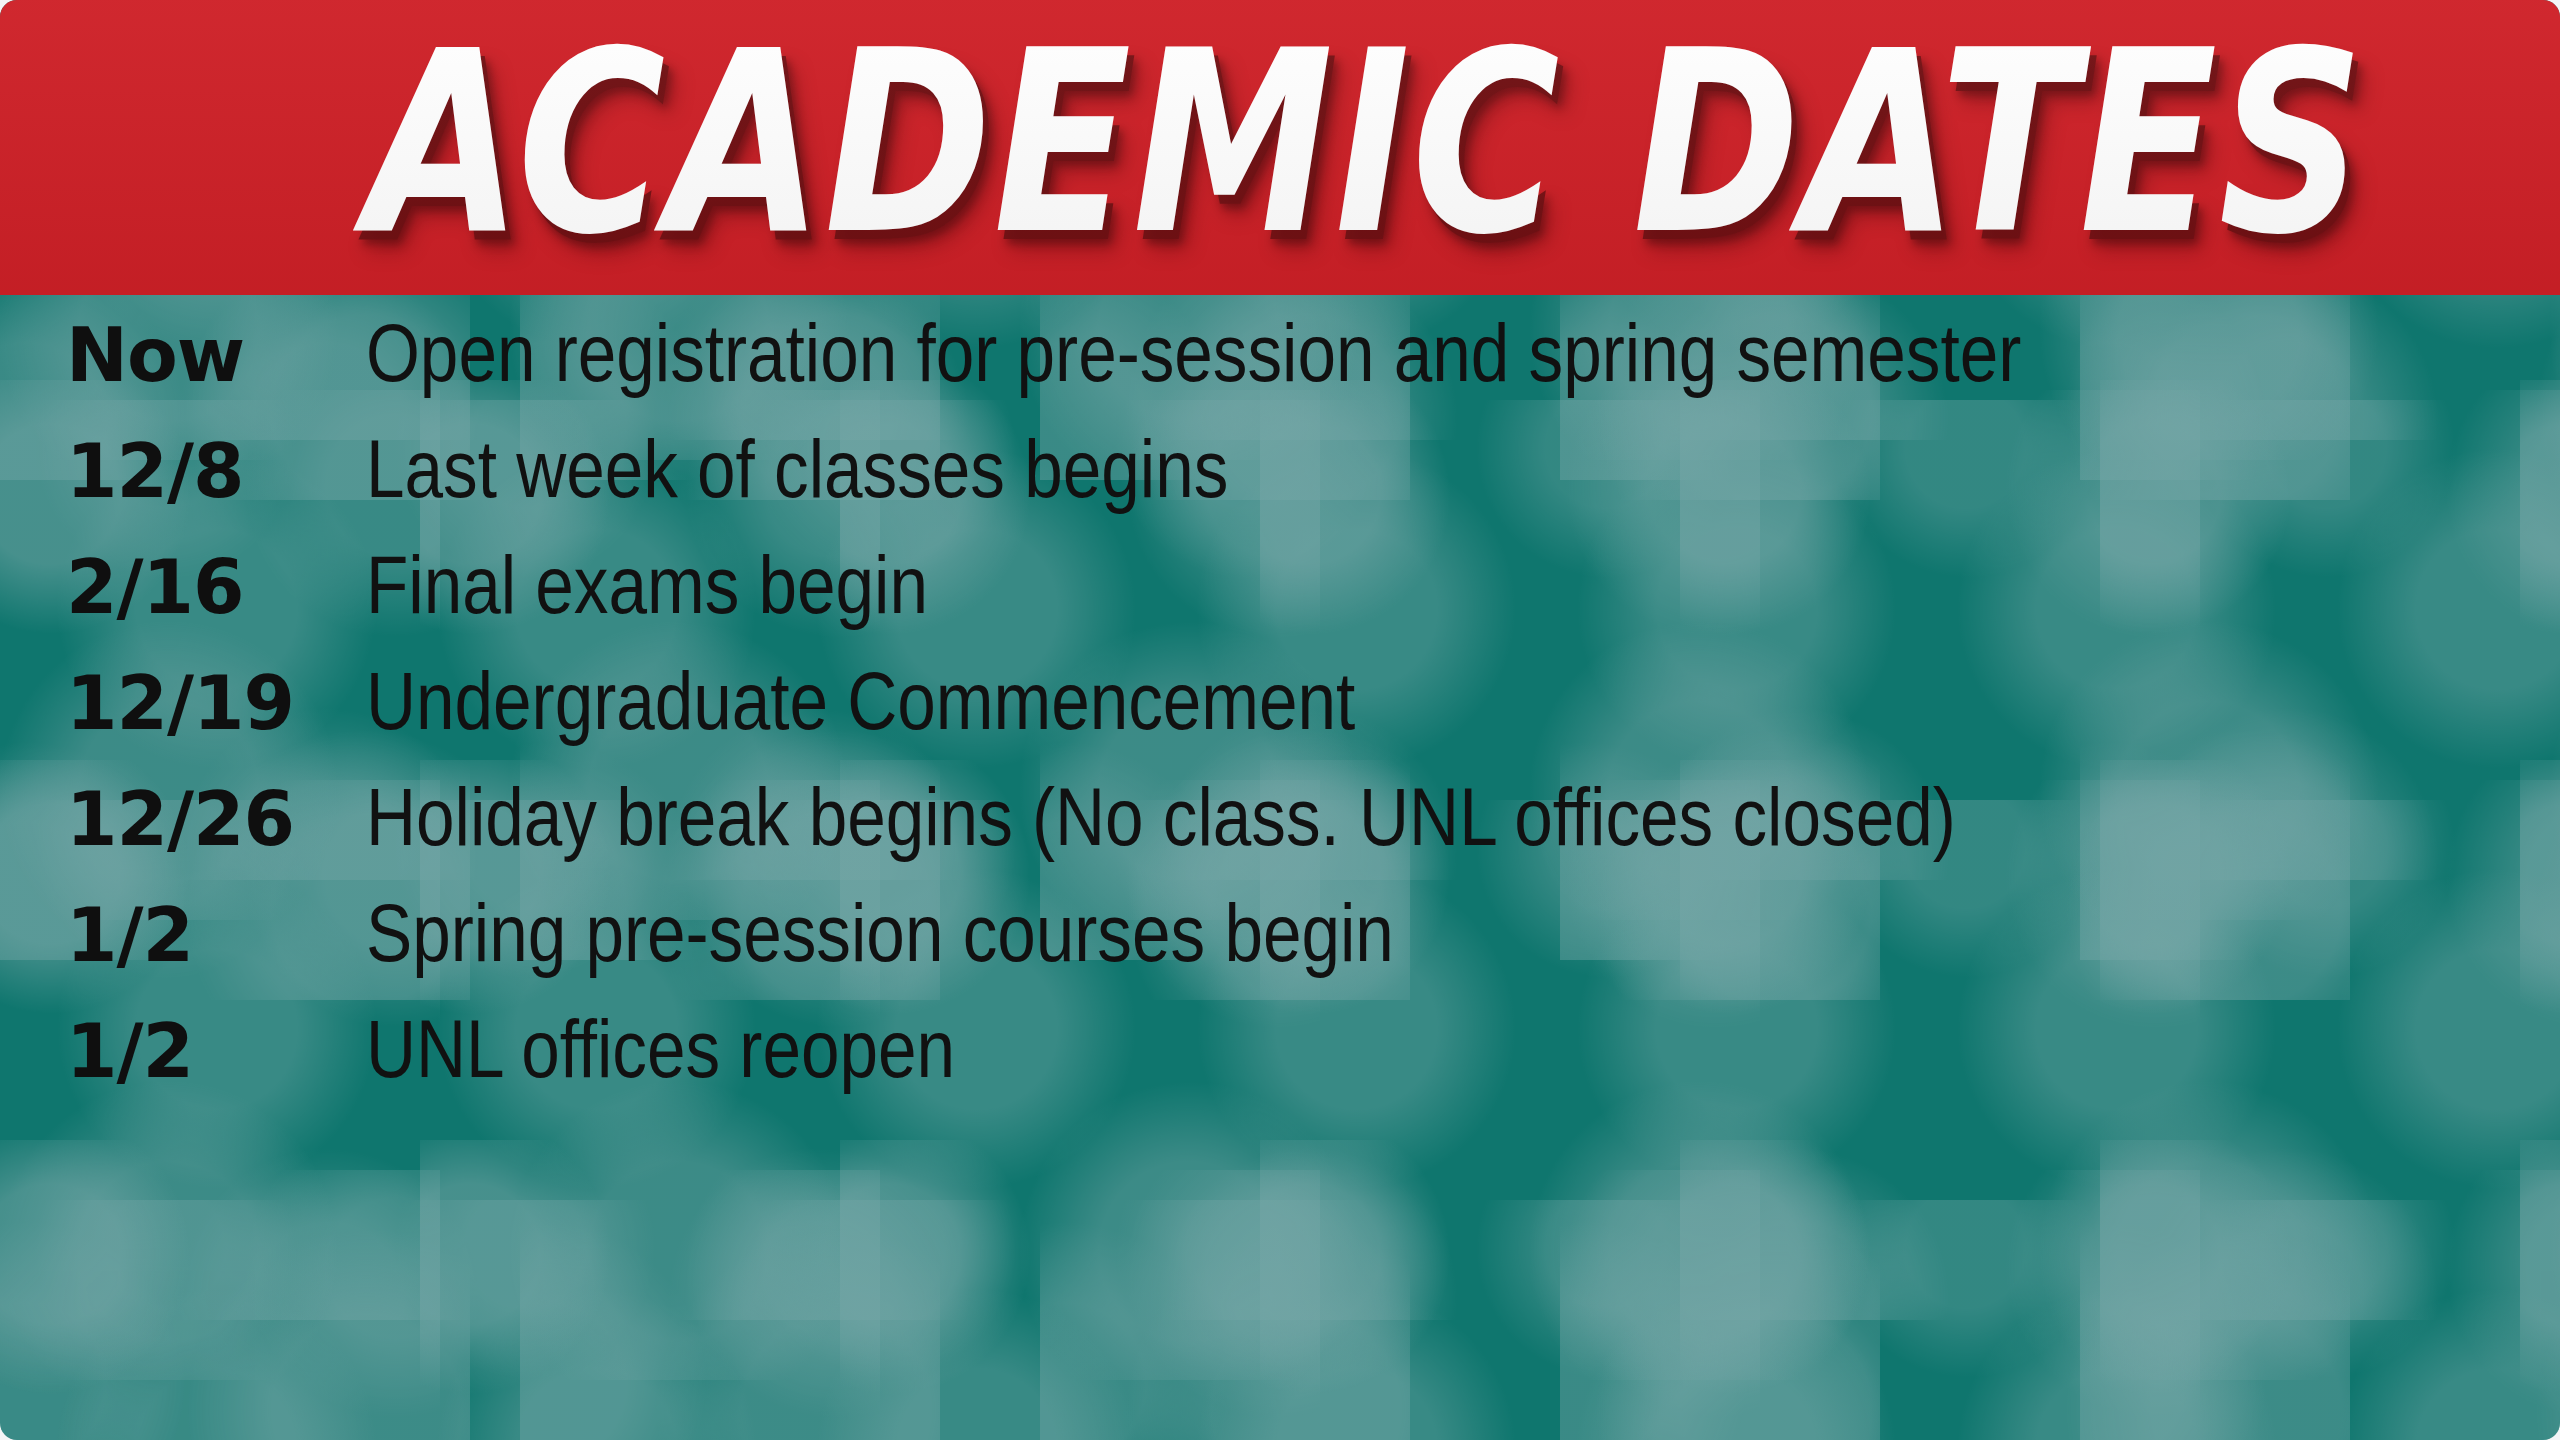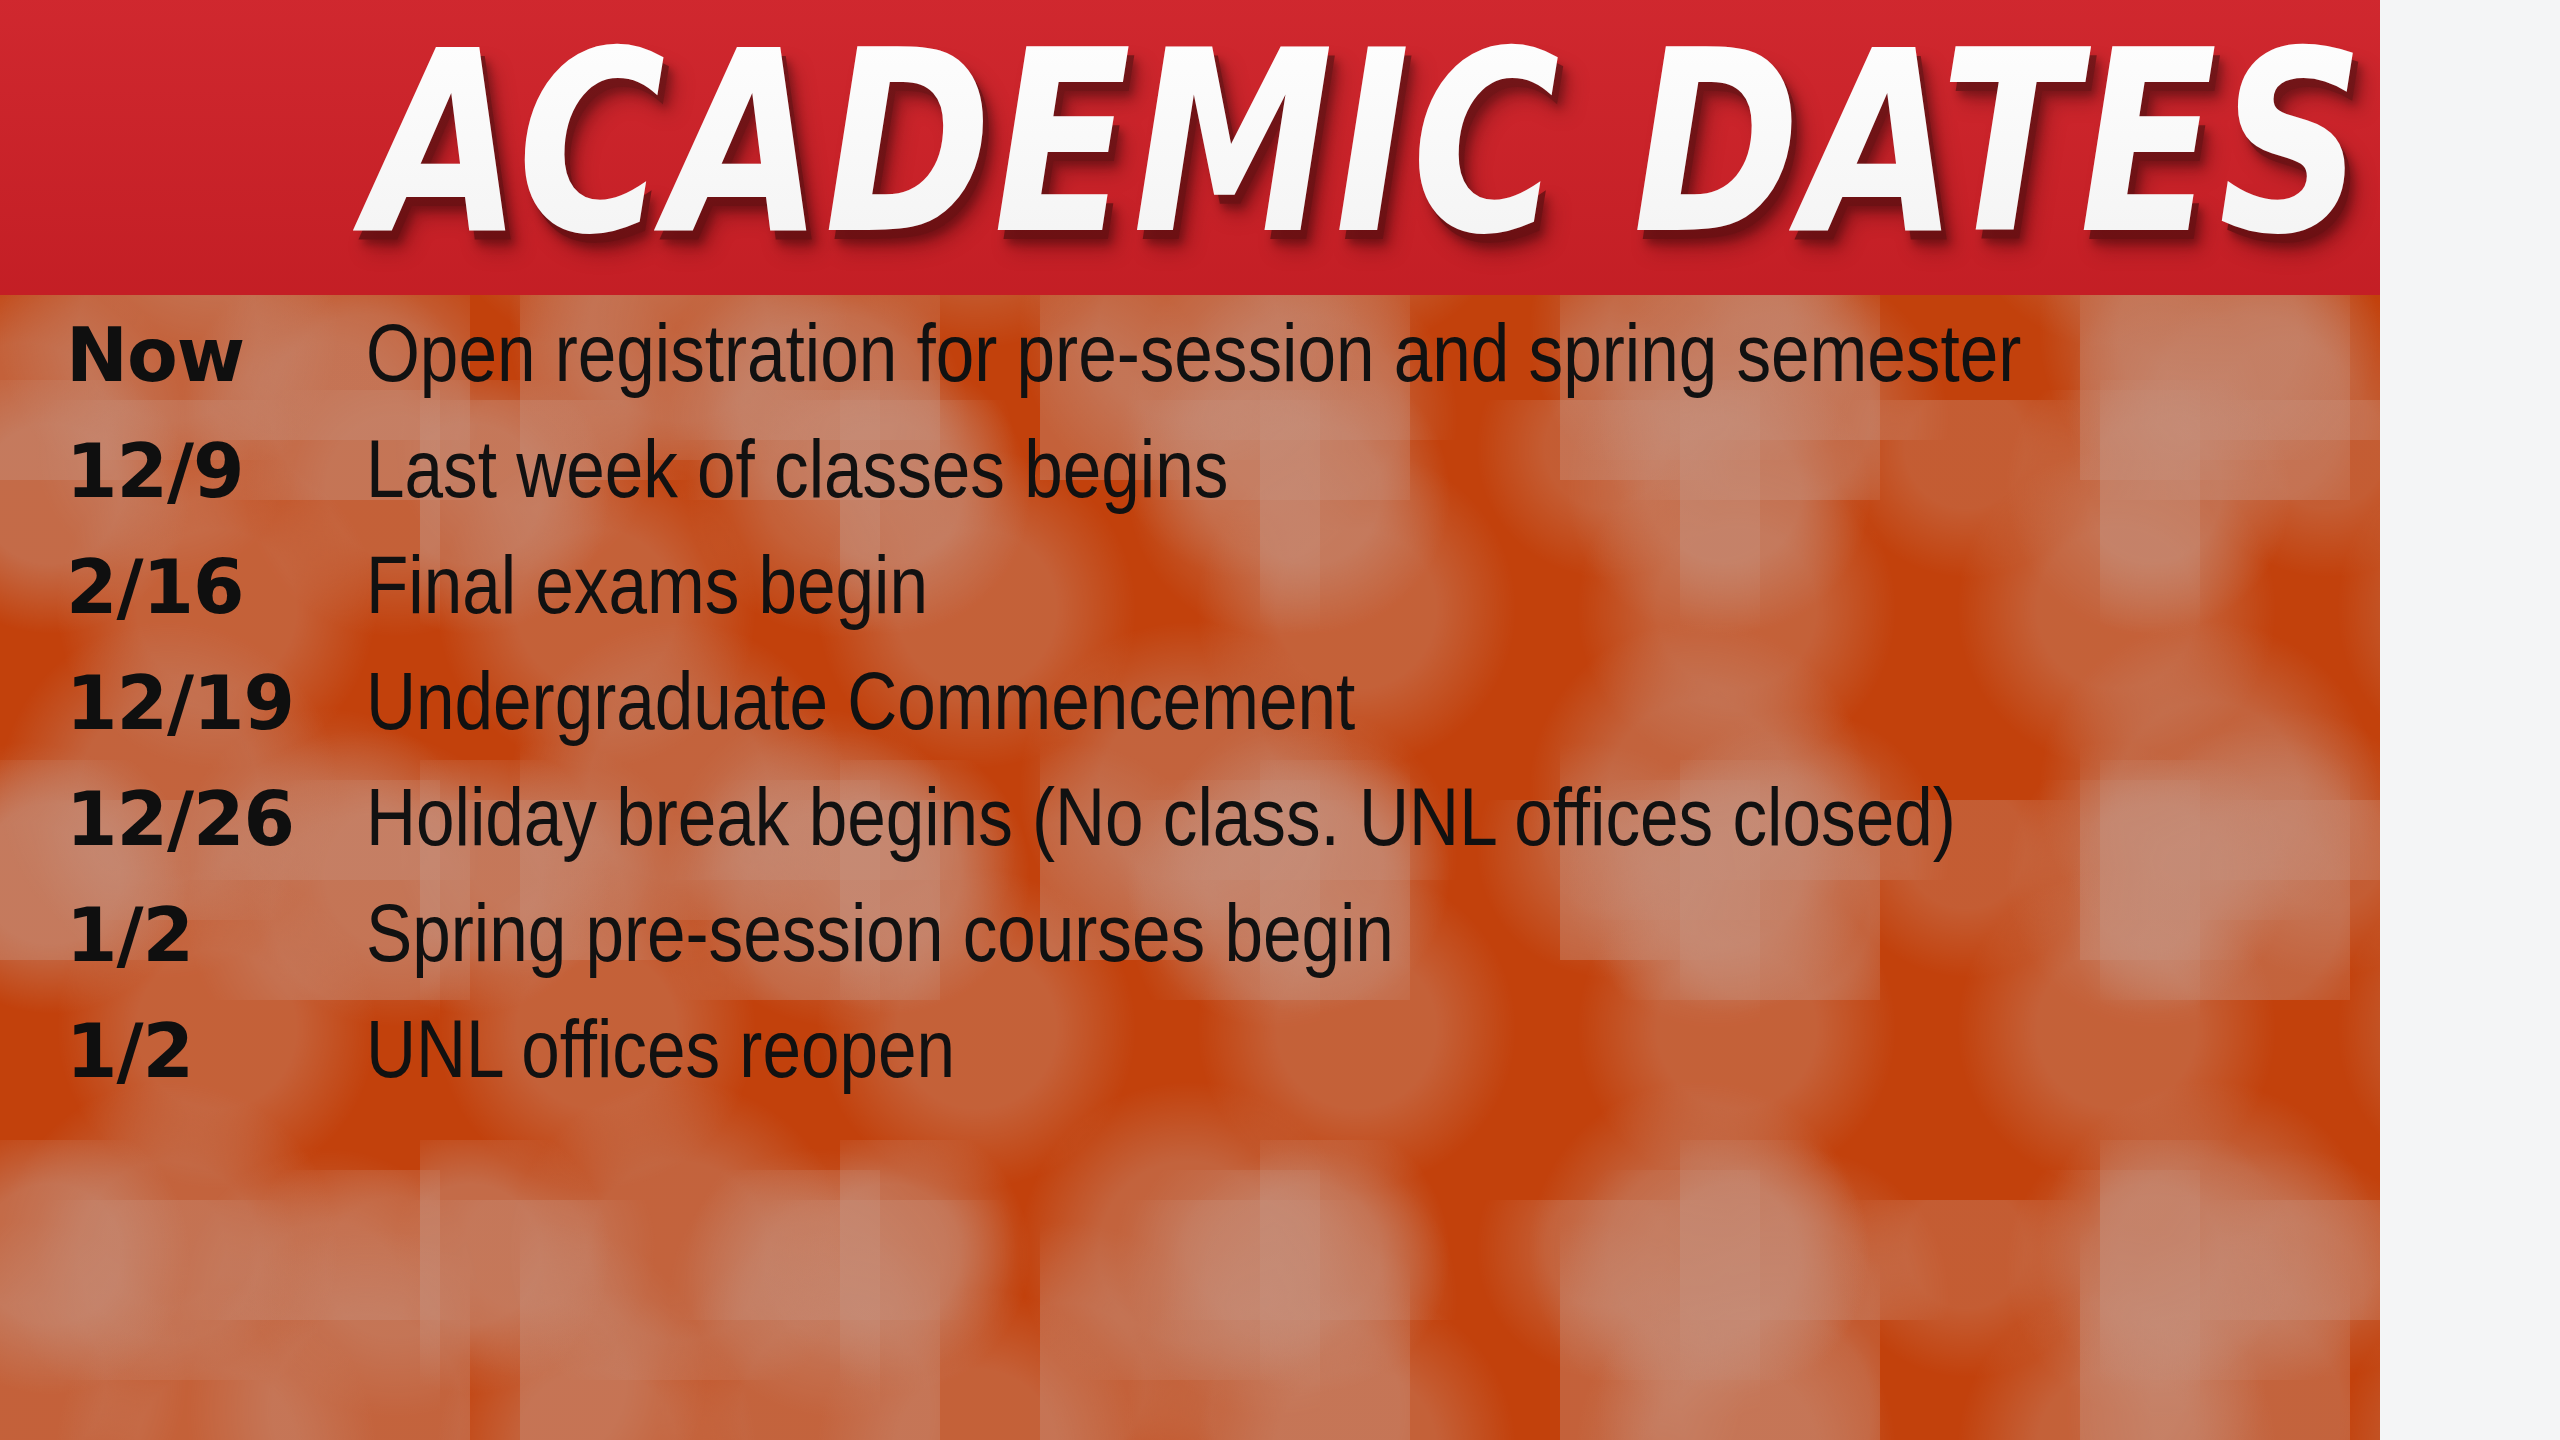--- a/index.html
+++ b/index.html
@@ -9,24 +9,25 @@
   body {
     width: 2560px;
     height: 1440px;
     overflow: hidden;
     background: #f4f5f6;
     font-family: "Liberation Sans", sans-serif;
   }
 
   #page {
     position: relative;
-    width: 2380px;
+    width: 2560px;
     height: 1440px;
-    background-color: #c2410c;
+    background-color: #0f766e;
     overflow: hidden;
+    border-radius: 17px;
   }
 
   
   #paper-texture {
     position: absolute;
     left: 0;
     top: 0;
     width: 2560px;
     height: 1440px;
     pointer-events: none;
@@ -138,21 +139,21 @@
   </div>
 
   <div id="dates-list">
 
     <div class="date-row">
       <div class="row-date">Now</div>
       <div class="row-desc">Open registration for pre-session and spring semester</div>
     </div>
 
     <div class="date-row">
-      <div class="row-date">12/9</div>
+      <div class="row-date">12/8</div>
       <div class="row-desc">Last week of classes begins</div>
     </div>
 
     <div class="date-row">
       <div class="row-date">2/16</div>
       <div class="row-desc">Final exams begin</div>
     </div>
 
     <div class="date-row">
       <div class="row-date">12/19</div>

